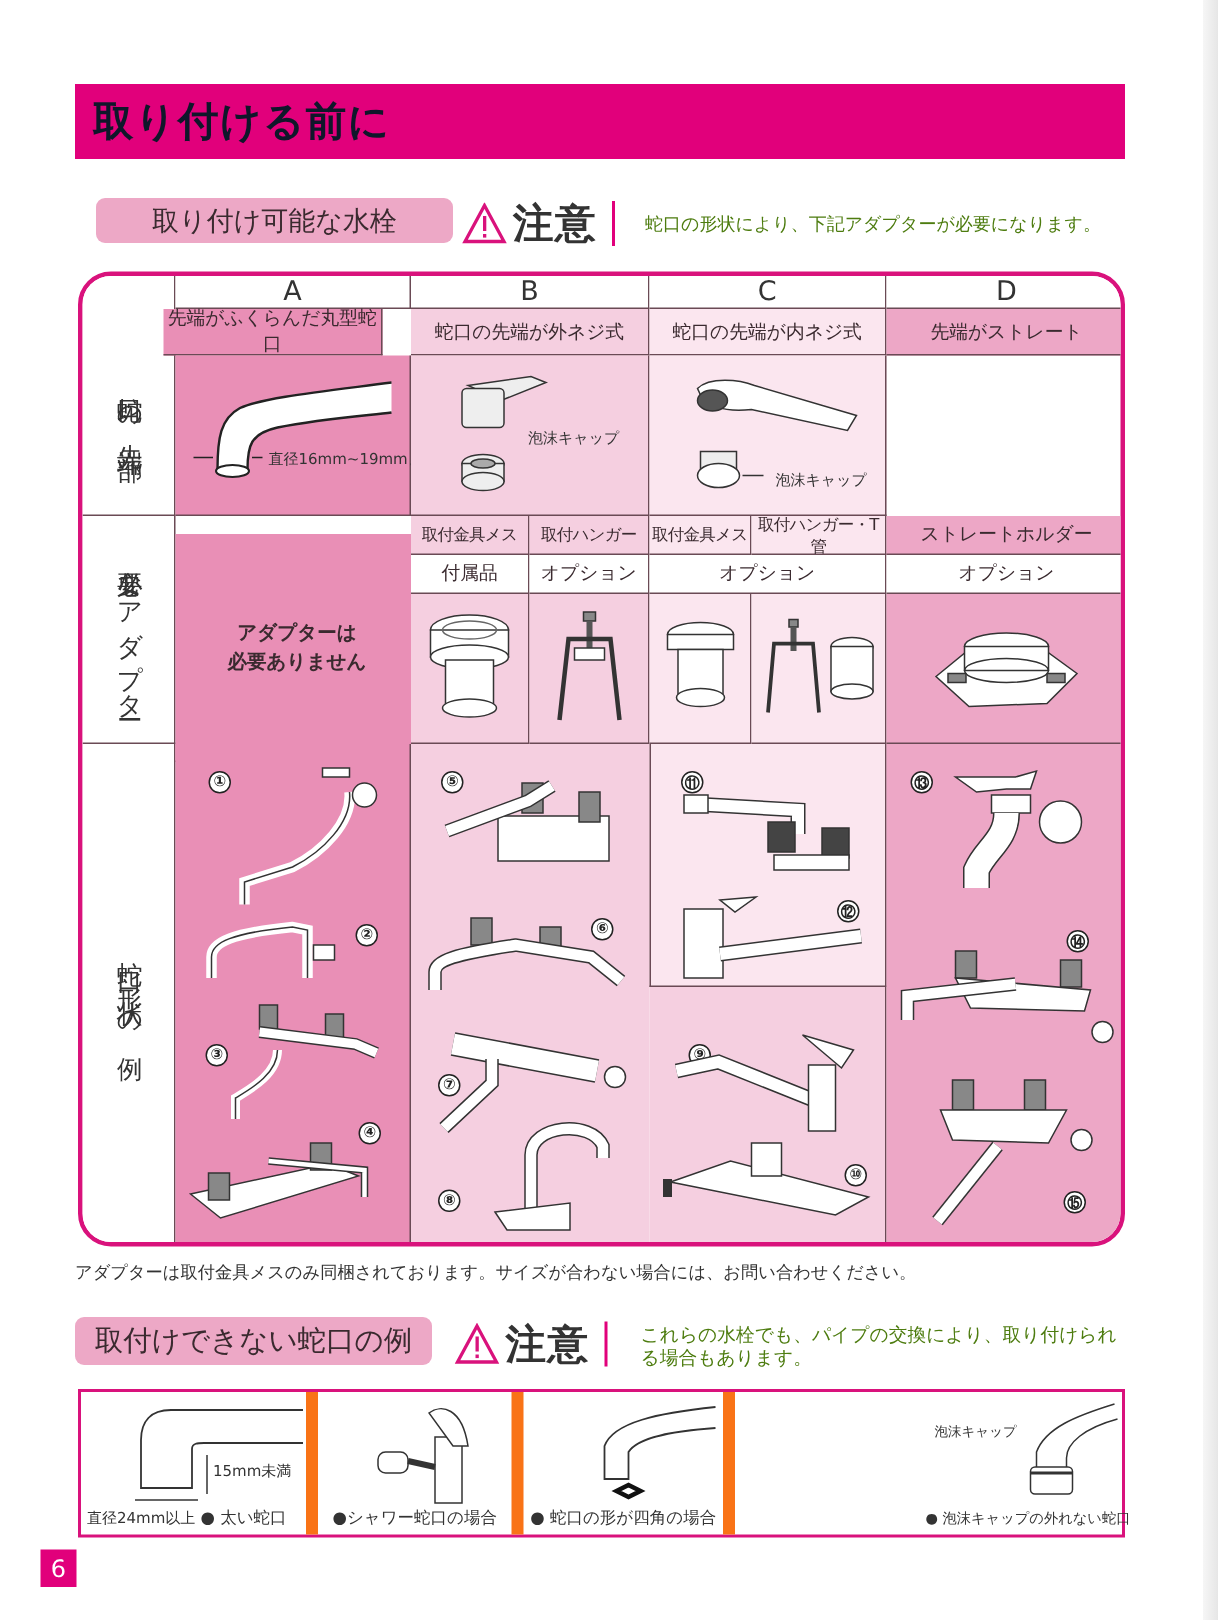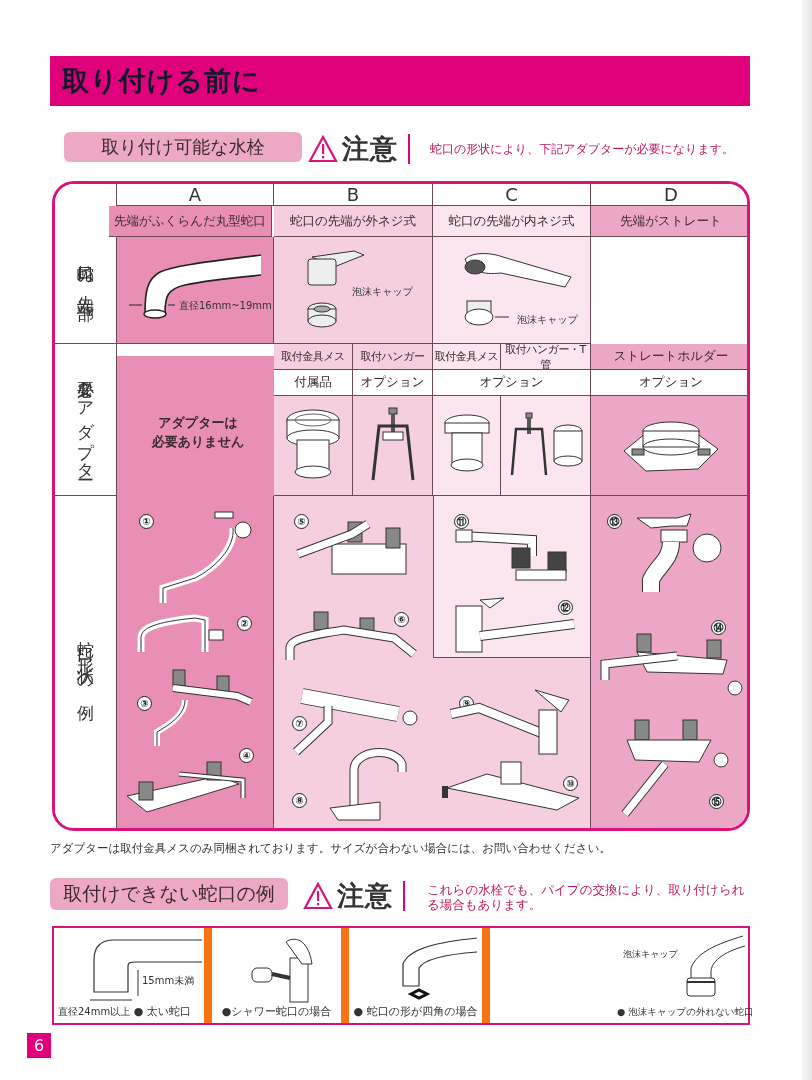--- a/index.html
+++ b/index.html
@@ -6,21 +6,21 @@
   html,body{width:812px;height:1080px;background:#ffffff;overflow:hidden}
   body{position:relative;font-family:"DejaVu Sans","Liberation Sans",sans-serif;color:#333}
   .page-edge{position:absolute;right:0;top:0;width:10px;height:1080px;background:linear-gradient(to right,#f6f6f6,#e6e6e6)}
   .title-bar{position:absolute;left:50px;top:56px;width:700px;height:50px;background:#e1007b}
   .title-bar span{position:absolute;left:12px;top:7px;font-size:27px;font-weight:bold;color:#0f172a;letter-spacing:1px}
   .pill{position:absolute;background:#eda8c6;border-radius:6px;color:#3a2a2f;font-size:18px;display:flex;align-items:center;justify-content:center}
   .warn{position:absolute;display:flex;align-items:center}
   .warn .tri{width:30px;height:28px;margin-right:4px}
   .warn .word{font-size:27px;font-weight:bold;color:#333;letter-spacing:1px}
   .warn .bar{width:2px;height:30px;background:#e1007b;margin-left:10px}
-  .note{position:absolute;font-size:12px;color:#be185d;line-height:15px}
+  .note{position:absolute;font-size:12px;color:#4d7c0f;line-height:15px}
   
   .tbl{position:absolute;left:52px;top:181px;width:698px;height:650px;border:3px solid #d9127c;border-radius:22px;overflow:hidden;background:#fff}
   .cell{position:absolute;border-right:1px solid #6a4a55;border-bottom:1px solid #6a4a55;display:flex;align-items:center;justify-content:center;text-align:center;color:#3a2a2f}
   .colA{background:#e98fb6}
   .colB{background:#f5cfe0}
   .colC{background:#fbe6ef}
   .colD{background:#eda7c6}
   .white{background:#fff}
   .letter{font-size:18px;color:#333}
   .sub{font-size:12.5px}
@@ -66,21 +66,21 @@
   </div>
   <div class="cell rowlabel" style="left:0;top:312px;width:62px;height:335px;border-bottom:none">
     <span style="writing-mode:vertical-rl;letter-spacing:9px">蛇口形状の例</span>
   </div>
 
   <div class="cell white letter" style="left:62px;top:0;width:157px;height:22px;">A</div>
   <div class="cell white letter" style="left:219px;top:0;width:159px;height:22px;">B</div>
   <div class="cell white letter" style="left:378px;top:0;width:158px;height:22px;">C</div>
   <div class="cell white letter" style="left:536px;top:0;width:160px;height:22px;border-right:none">D</div>
 
-  <div class="cell colA sub" style="left:54px;top:22px;width:163px;height:31px;">先端がふくらんだ丸型蛇口</div>
+  <div class="cell colA sub" style="left:54px;top:22px;width:146px;height:31px;">先端がふくらんだ丸型蛇口</div>
   <div class="cell colB sub" style="left:219px;top:22px;width:159px;height:31px;">蛇口の先端が外ネジ式</div>
   <div class="cell colC sub" style="left:378px;top:22px;width:158px;height:31px;">蛇口の先端が内ネジ式</div>
   <div class="cell colD sub" style="left:536px;top:22px;width:160px;height:31px;border-right:none">先端がストレート</div>
 
   <div class="cell colA" style="left:62px;top:53px;width:157px;height:107px;">
     <svg class="ill" style="left:8px;top:10px" width="140" height="80" viewBox="0 0 140 80">
       <path d="M136,8 C90,14 50,18 35,25 C22,32 20,45 20,66 L40,66 C40,50 42,42 60,38 C90,32 120,30 136,28" fill="#fff" stroke="#222" stroke-width="1.6"></path>
       <ellipse cx="30" cy="67" rx="11" ry="4" fill="#fff" stroke="#222" stroke-width="1.4"></ellipse>
       <line x1="4" y1="58" x2="17" y2="58" stroke="#222"></line>
         <line x1="43" y1="58" x2="50" y2="58" stroke="#222"></line>

